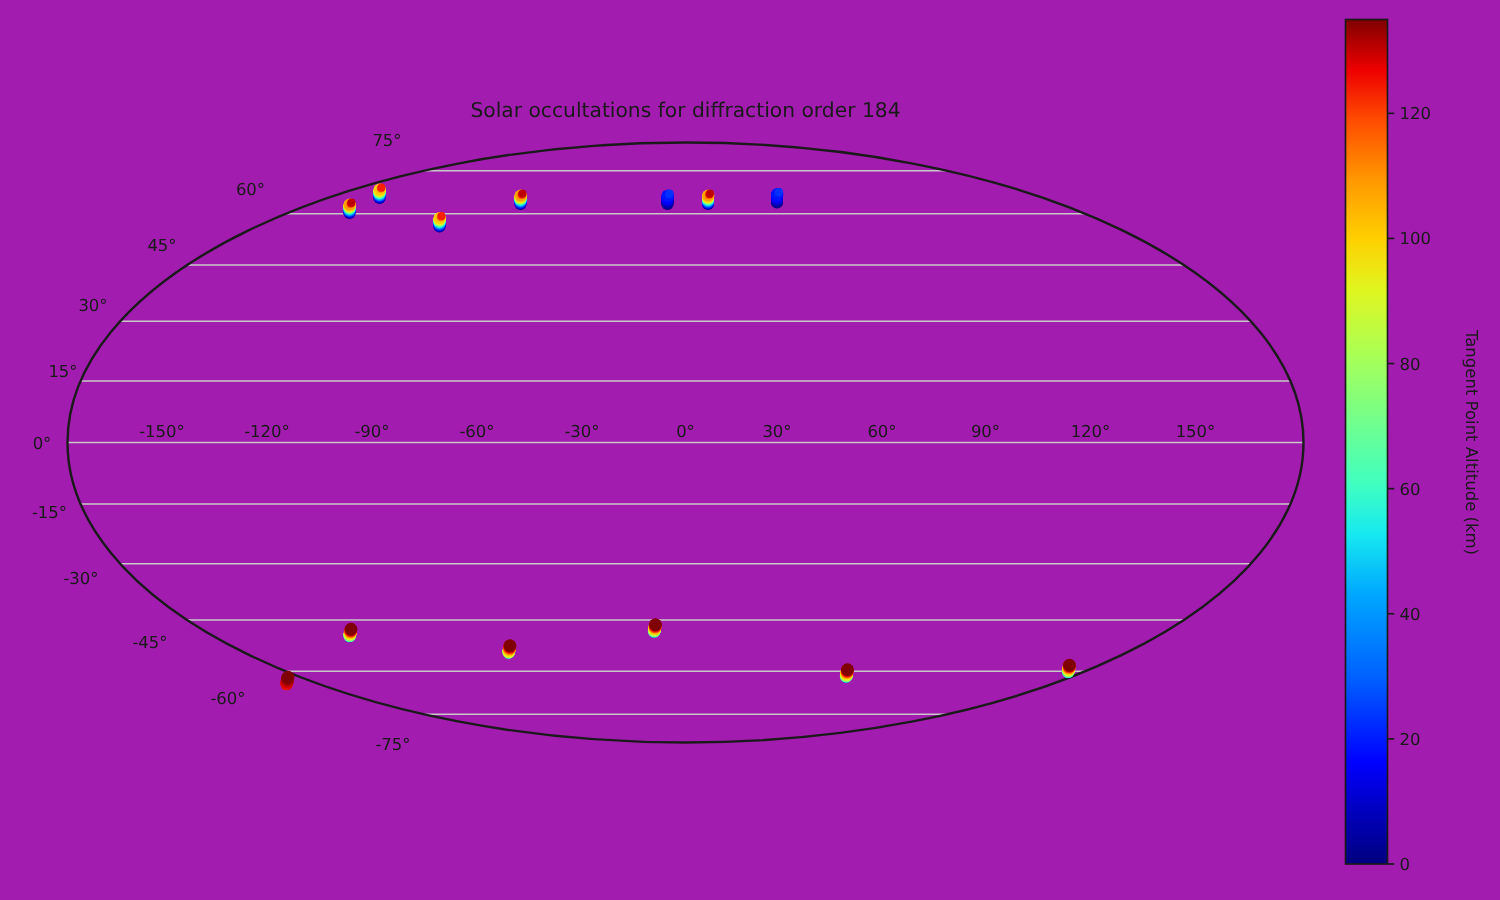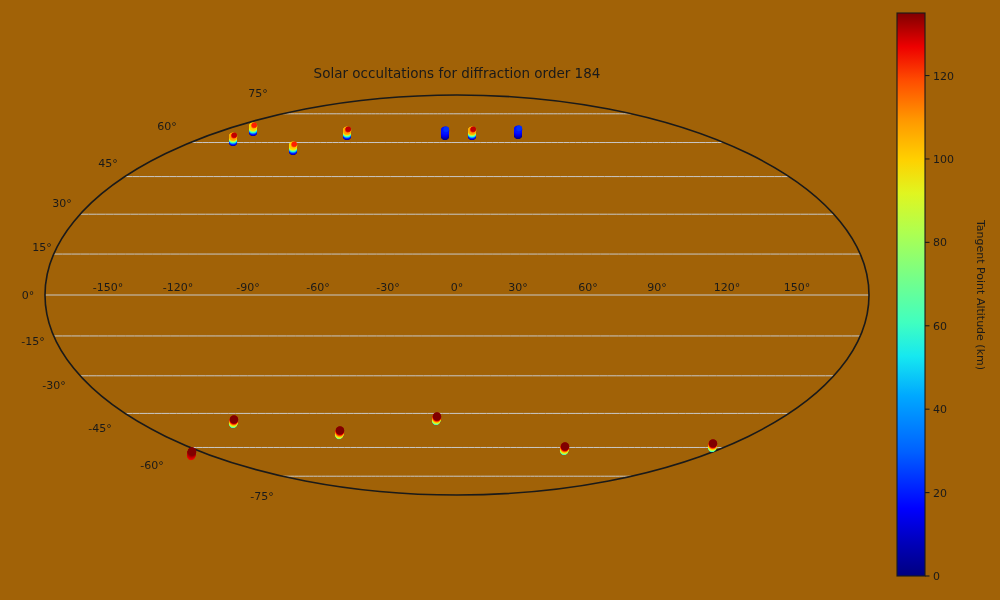--- a/index.html
+++ b/index.html
@@ -10,21 +10,21 @@
   body {
     width: 1000px;
     height: 600px;
     font-family: "DejaVu Sans", sans-serif;
     overflow: hidden;
   }
   #root {
     position: relative;
     width: 1000px;
     height: 600px;
-    background: #a16207;
+    background: #a21caf;
   }
   #figure-svg {
     position: absolute;
     left: 0;
     top: 0;
     width: 1000px;
     height: 600px;
     display: block;
   }
   .plot-title {

